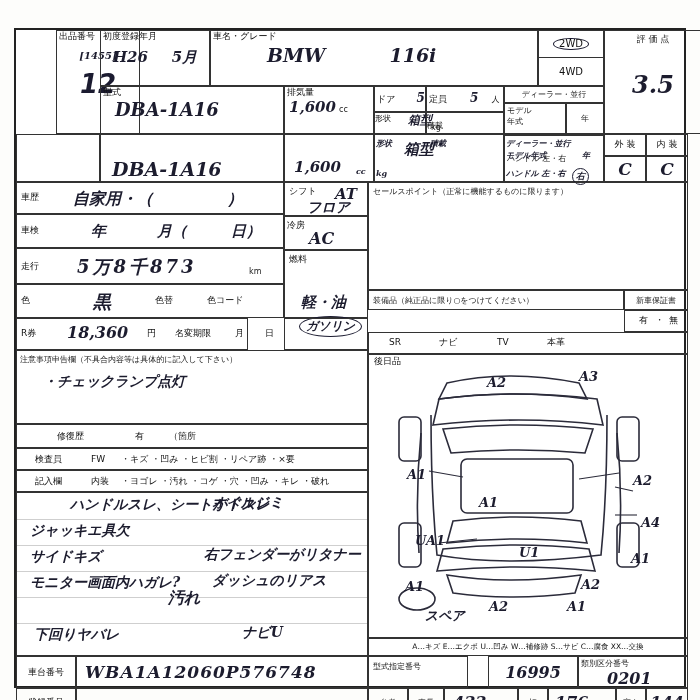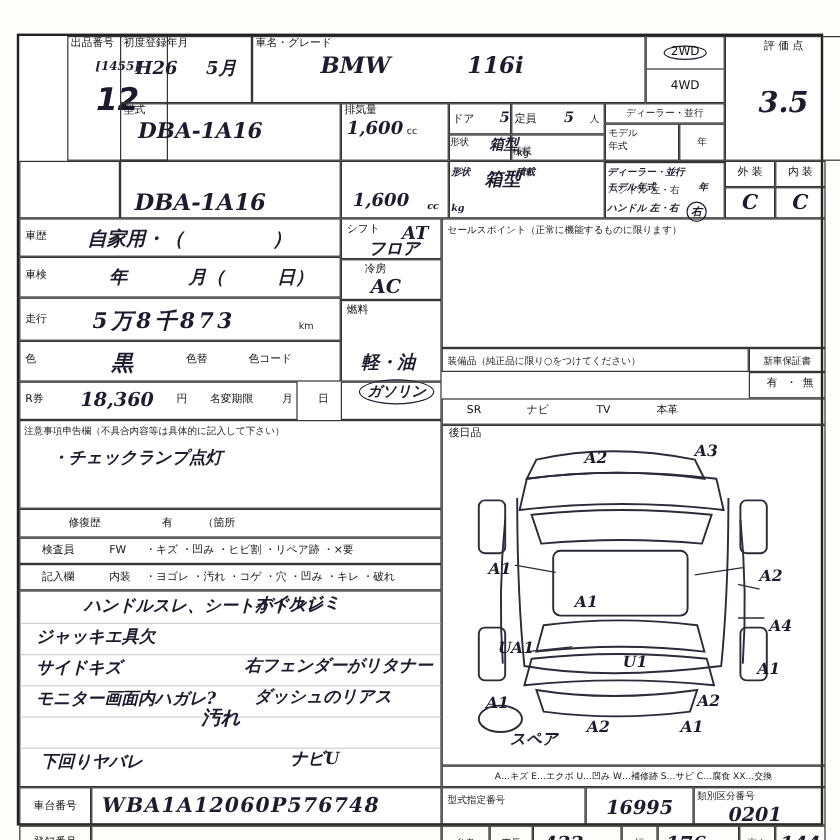--- a/index.html
+++ b/index.html
@@ -214,21 +214,21 @@
     <div class="lbl" style="position:absolute;left:102px;top:5px;">・ヨゴレ ・汚れ ・コゲ ・穴 ・凹み ・キレ ・破れ</div>
   </div>
 
   <div class="cell b" style="left:268px;top:152px;width:84px;height:34px;">
     <div class="lbl" style="position:absolute;left:2px;top:3px;"></div>
     <div class="lbl" style="position:absolute;left:2px;top:3px;">シフト</div>
     <div class="hw" style="position:absolute;left:50px;top:2px;font-size:15px;">AT</div>
     <div class="hw" style="position:absolute;left:22px;top:16px;font-size:14px;">フロア</div>
   </div>
   <div class="cell b" style="left:268px;top:186px;width:84px;height:34px;">
-    <div class="lbl" style="position:absolute;left:17px;top:3px;text-align:right;">冷房</div>
+    <div class="lbl" style="position:absolute;left:0;top:3px;text-align:right;">冷房</div>
     <div class="hw" style="position:absolute;left:24px;top:12px;font-size:16px;">AC</div>
   </div>
   <div class="cell b" style="left:268px;top:220px;width:84px;height:68px;">
     <div class="lbl" style="position:absolute;left:2px;top:3px;">燃料</div>
     <div style="position:absolute;left:14px;top:16px;margin-top:48px;">
       <span class="hw oval" style="font-size:12px;padding:1px 6px;">ガソリン</span>
     </div>
     <div class="hw" style="position:absolute;left:16px;top:42px;font-size:15px;">軽・油</div>
   </div>
   <div class="cell b" style="left:268px;top:288px;width:84px;height:32px;"></div>
@@ -342,21 +342,21 @@
     <div class="lbl ctr" style="height:100%;">車台番号</div>
   </div>
   <div class="cell b" style="left:60px;top:626px;width:292px;height:32px;">
     <div class="hw" style="position:absolute;left:8px;top:5px;font-size:17px;letter-spacing:1px;">WBA1A12060P576748</div>
   </div>
   <div class="cell b" style="left:0;top:658px;width:60px;height:28px;">
     <div class="lbl ctr" style="height:100%;">登録番号</div>
   </div>
   <div class="cell b" style="left:60px;top:658px;width:292px;height:28px;"></div>
 
-  <div class="cell b" style="left:352px;top:626px;width:120px;height:32px;">
+  <div class="cell b" style="left:352px;top:626px;width:100px;height:32px;">
     <div class="lbl8" style="position:absolute;left:4px;top:4px;">型式指定番号</div>
   </div>
   <div class="cell b" style="left:472px;top:626px;width:90px;height:32px;">
     <div class="hw ctr" style="height:100%;font-size:16px;">16995</div>
   </div>
   <div class="cell b" style="left:562px;top:626px;width:110px;height:32px;">
     <div class="lbl8" style="position:absolute;left:2px;top:1px;">類別区分番号</div>
     <div class="hw" style="position:absolute;left:28px;top:12px;font-size:16px;">0201</div>
   </div>
 

